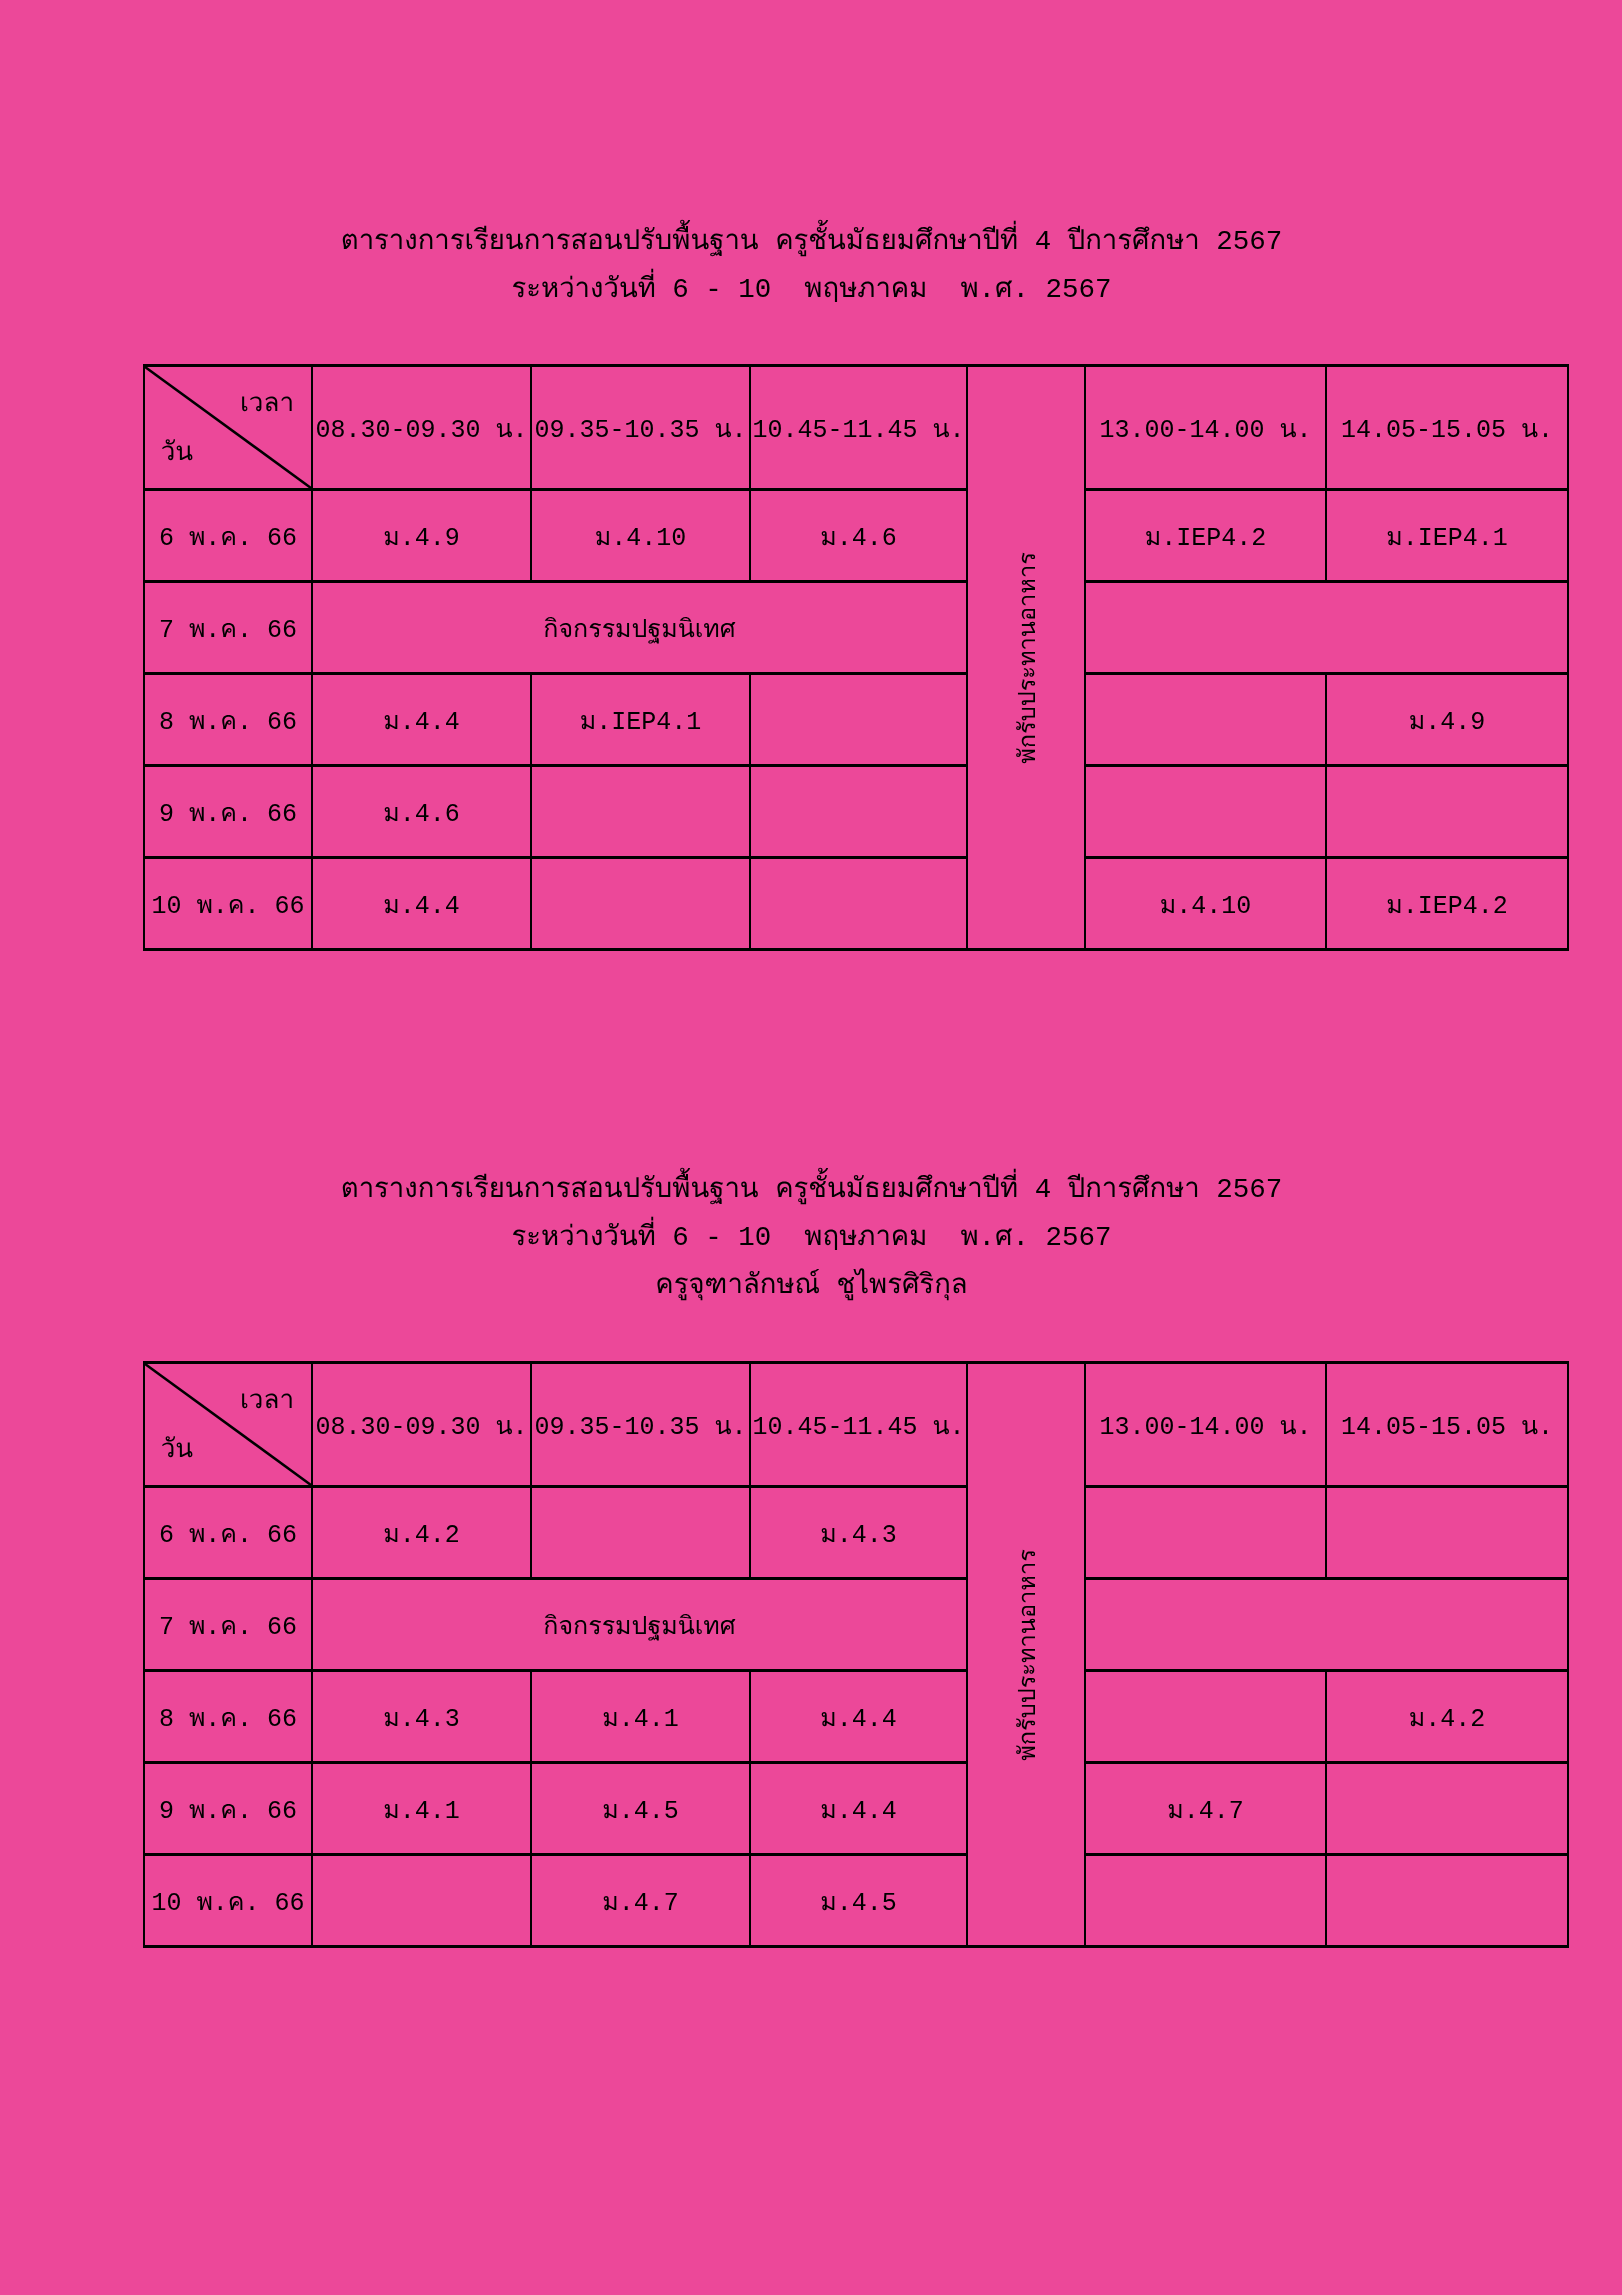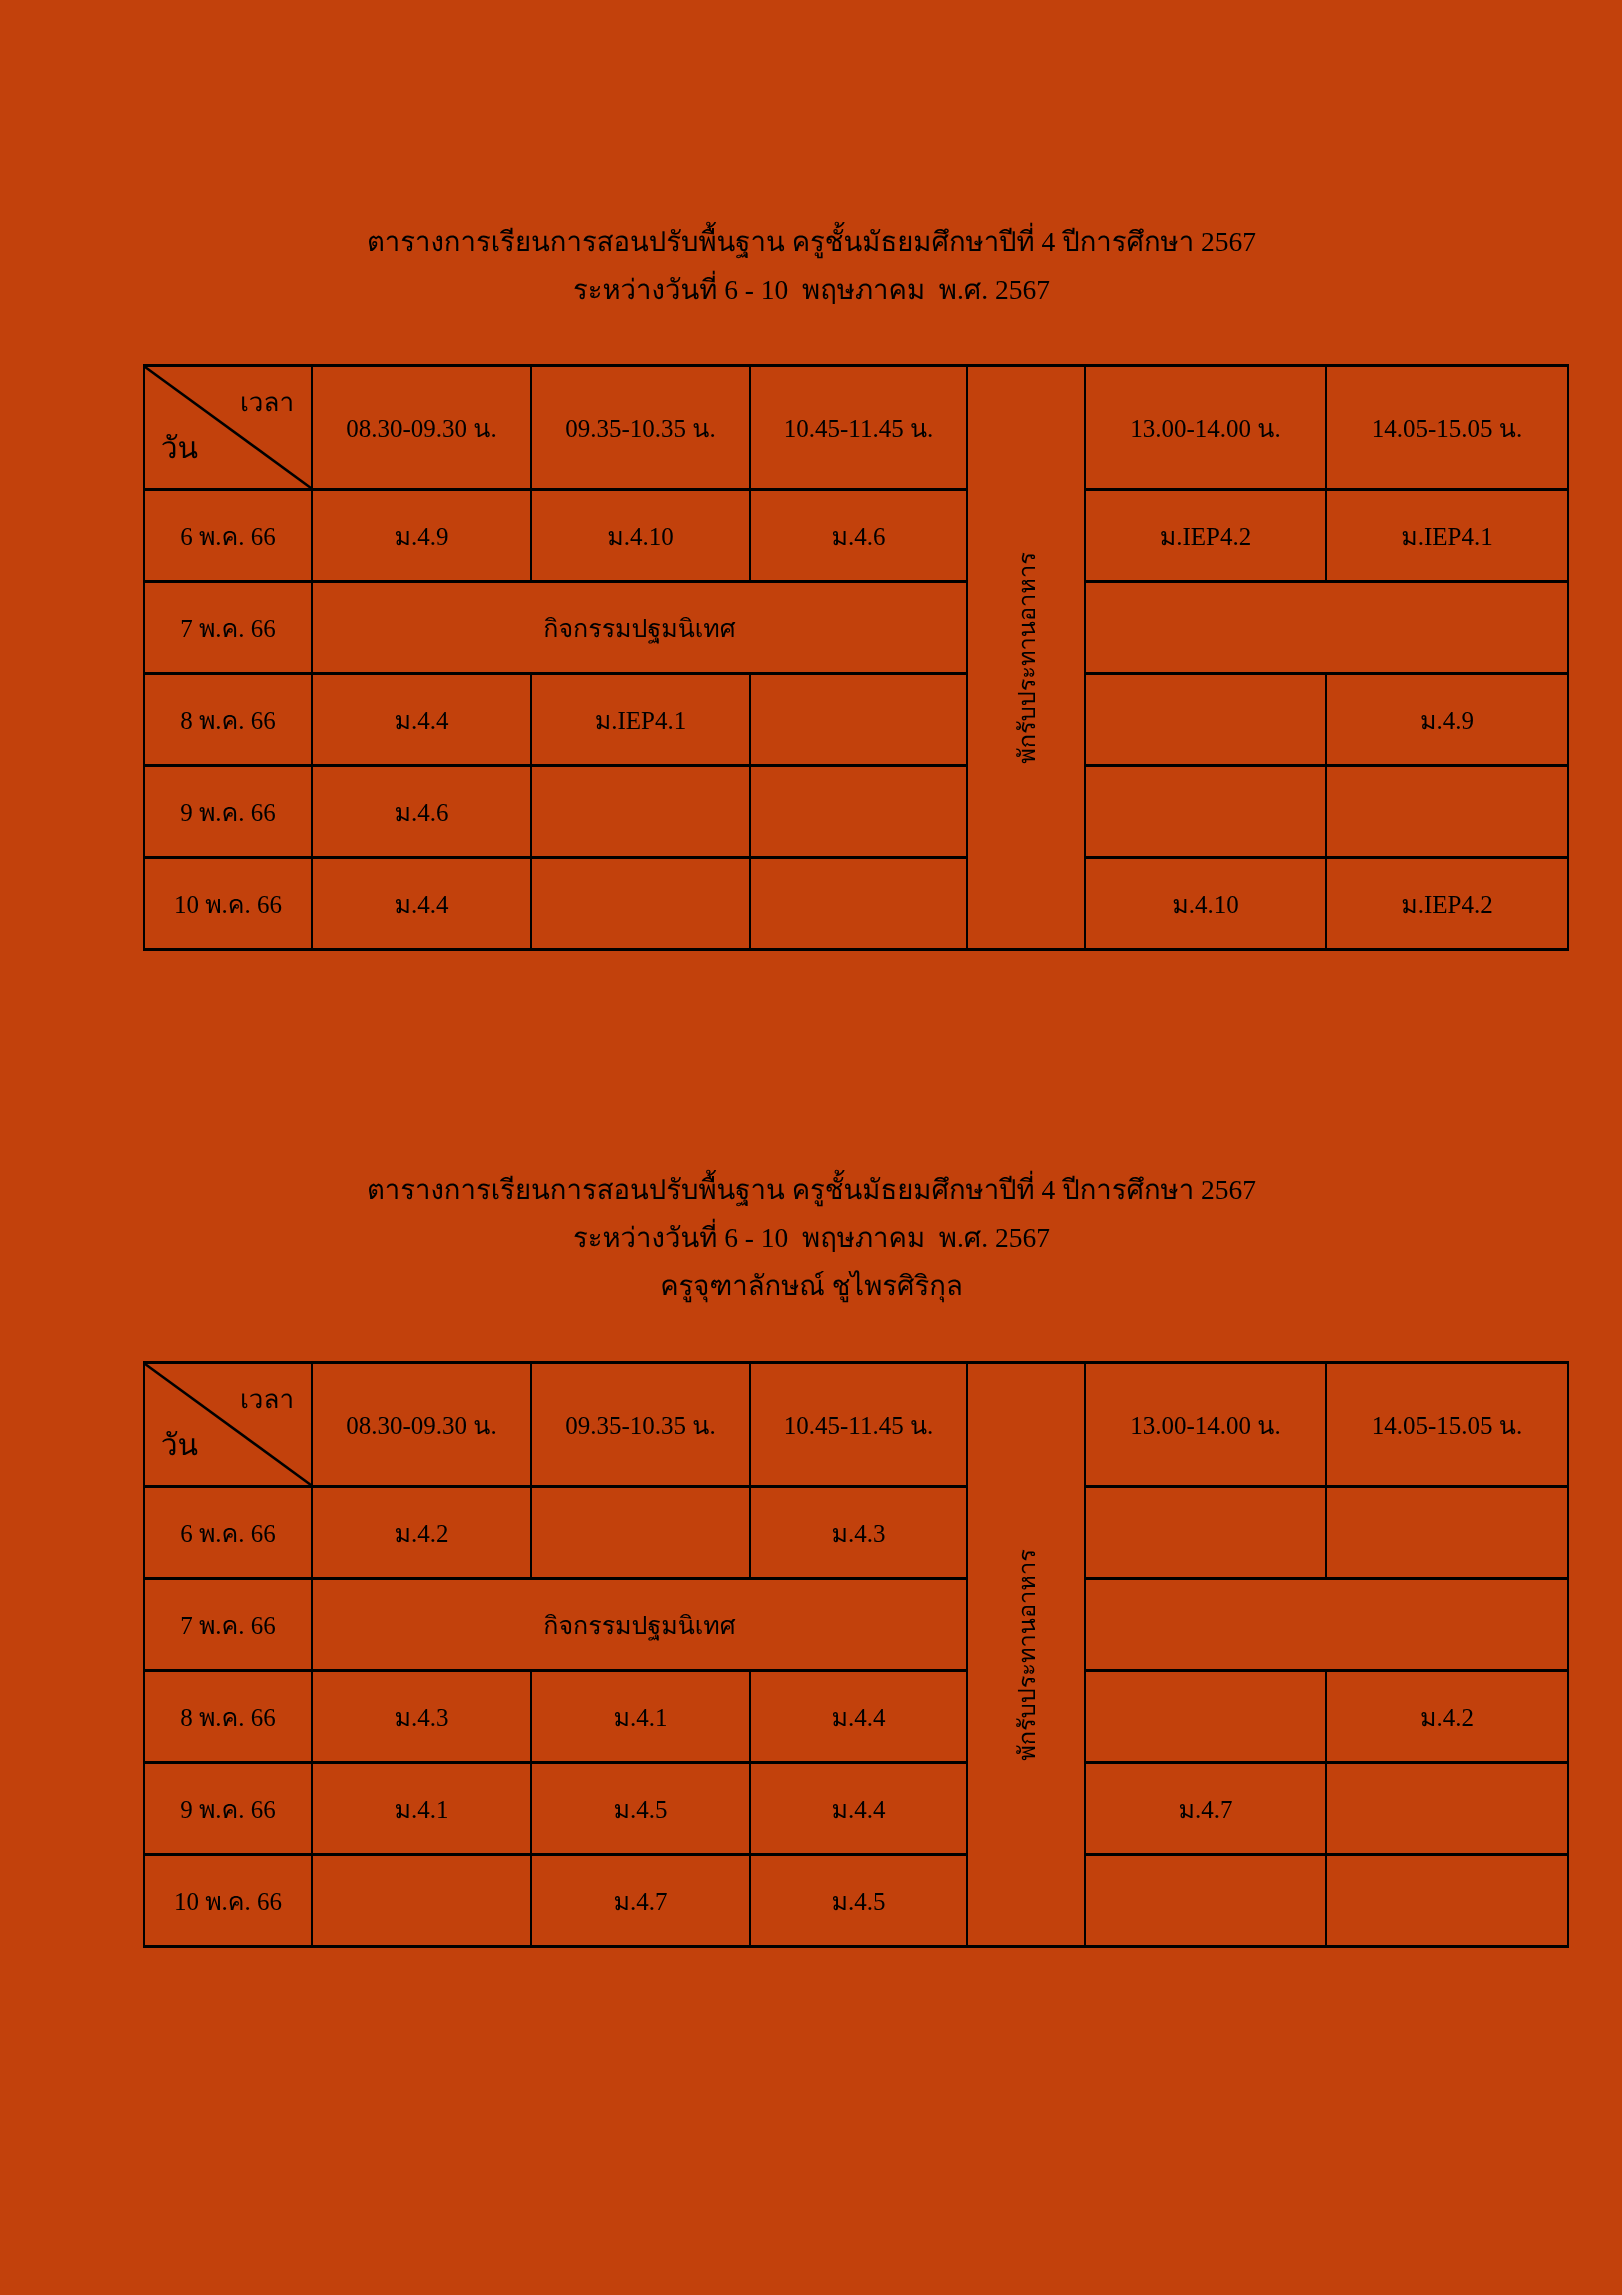--- a/index.html
+++ b/index.html
@@ -1,39 +1,39 @@
 <!DOCTYPE html>
 <html style="font-size:10.5px"><head>
 <meta charset="utf-8">
 <style>
   html,body{margin:0;padding:0;background:#888;}
   .sheet{
-    position:relative;width:1623px;height:2295px;background:#c2410c;color:#000;
-    font-family:Liberation Serif, serif;overflow:hidden;
+    position:relative;width:1623px;height:2295px;background:#ec4899;color:#000;
+    font-family:Liberation Mono, monospace;overflow:hidden;
   }
   .title-block{position:absolute;left:0;width:1623px;text-align:center;font-size:27.5px;}
   .title-block .line{height:48px;line-height:48px;white-space:pre;}
   #title-block-1{top:218px;}
   #title-block-2{top:1166px;}
   table.tt{
     position:absolute;left:143px;border-collapse:collapse;table-layout:fixed;
     width:1424px;font-size:25px;
   }
   #table-1{top:364px;}
   #table-2{top:1361px;}
   .tt td{
     border:2px solid #000;border-top-width:3.3px;border-bottom-width:3.3px;
     text-align:center;vertical-align:middle;padding:0;overflow:hidden;
   }
   .tt tr.hdr{height:124px;}
   .tt tr.r{height:92px;}
   td.corner{position:relative;margin-left:8px;}
   td.corner svg{position:absolute;top:0;left:0;width:100%;height:100%;display:block;}
   td.corner .time{position:absolute;top:14.4px;right:17px;font-size:26px;}
-  td.corner .day{position:absolute;bottom:17px;left:15.7px;font-size:30px;}
+  td.corner .day{position:absolute;bottom:17px;left:15.7px;font-size:26px;}
   td.lunch-cell{position:relative;}
   td.lunch-cell .vtext{
     position:absolute;top:50%;left:50%;
     transform:translate(-50%,-50%) rotate(-90deg);
     white-space:nowrap;font-size:23.6px;
   }
 </style>
 </head>
 <body>
 

